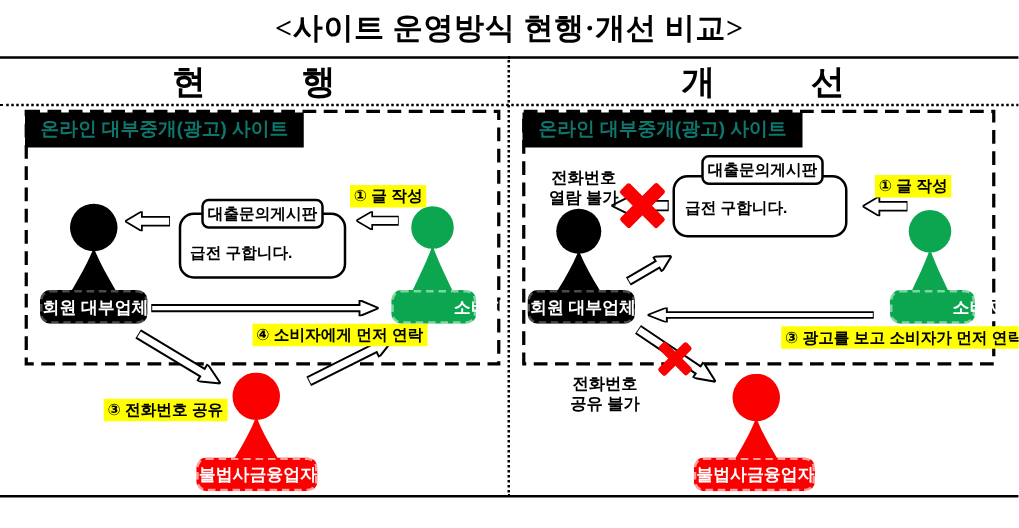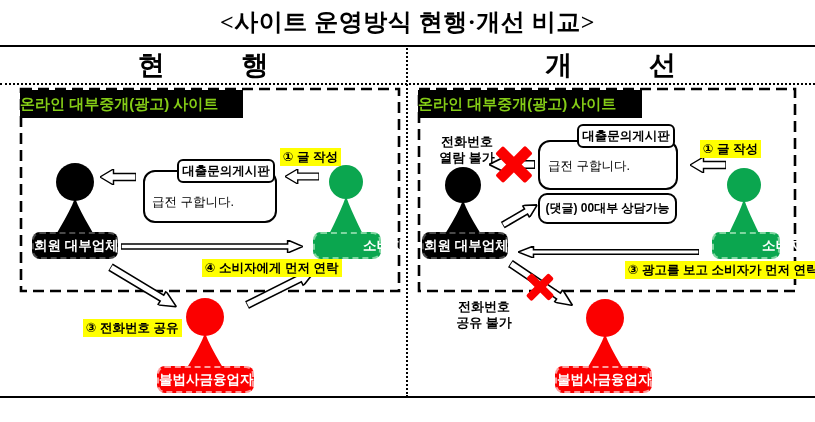--- a/index.html
+++ b/index.html
@@ -16,30 +16,30 @@
   .divider-v{position:absolute;left:406px;top:45px;height:352px;width:0;border-left:2px dotted #000;}
 
   .col-header{position:absolute;top:48px;height:34px;line-height:34px;text-align:center;
               font-family:"Liberation Serif","DejaVu Serif",serif;font-weight:bold;font-size:27px;
               word-spacing:70px;white-space:pre;}
   .col-header.left{left:0;width:406px;}
   .col-header.right{left:406px;width:409px;}
 
   .panel{position:absolute;}
 
-  .banner{position:absolute;height:28px;line-height:28px;background:#000;color:#84cc16;
-          font-weight:bold;font-size:15px;text-align:left;white-space:nowrap;}
+  .banner{position:absolute;height:28px;line-height:28px;background:#000;color:#0f766e;
+          font-weight:bold;font-size:15px;text-align:center;white-space:nowrap;}
 
   .ylabel{position:absolute;background:var(--c-yellow,#ffff00);color:#000;font-weight:bold;
           font-size:12.5px;line-height:16px;padding:1px 3px;white-space:nowrap;z-index:5;}
 
   .board{position:absolute;background:#fff;border:2px solid #000;border-radius:12px;z-index:1;}
   .board-tab{position:absolute;background:#fff;border:2px solid #000;border-radius:6px;z-index:2;
-             font-weight:bold;font-size:12.5px;text-align:center;line-height:20px;white-space:nowrap;margin-left:16px;}
-  .board-post{position:absolute;font-weight:normal;font-size:12.5px;white-space:nowrap;z-index:3;}
+             font-weight:bold;font-size:12.5px;text-align:center;line-height:20px;white-space:nowrap;}
+  .board-post{position:absolute;font-weight:bold;font-size:12.5px;white-space:nowrap;z-index:3;}
   .comment-box{position:absolute;background:#fff;border:2px solid #000;border-radius:9px;z-index:1;
                font-weight:bold;font-size:12px;text-align:center;white-space:nowrap;}
 
   .figure{position:absolute;}
   .figure svg{display:block;width:100%;height:100%;}
   .fig-black{color:#000;}
   .fig-green{color:var(--c-green,#0ba64f);}
   .fig-red{color:var(--c-red,#fb0000);}
 
   .actor-label{position:absolute;height:27px;line-height:23px;border-radius:8px;color:#fff;
@@ -159,21 +159,20 @@
       </svg>
   </div>
   <div class="xmark" style="left:496px;top:146px;width:36px;height:36px;">
       <i class="b1"></i>
       <i class="b2"></i>
     </div>
 
   <div class="board" style="left:538px;top:140px;width:140px;height:50px;"></div>
   <div class="board-tab" style="left:561px;top:124px;width:98px;height:24px;">대출문의게시판</div>
   <div class="board-post" style="left:548px;top:158px;">급전 구합니다.</div>
-  <div class="comment-box" style="left:538px;top:193px;width:139px;height:31px;line-height:27px;">(댓글) 00대부 상담가능</div>
 
   <div class="ylabel" style="left:700px;top:140px;">① 글 작성</div>
   <div class="arrow" style="left:690px;top:157px;width:36px;height:16px;">
     <svg viewBox="0 0 40 18" preserveAspectRatio="none">
         <polygon points="0,9 15,0 15,5 40,5 40,13 15,13 15,18"></polygon>
       </svg>
   </div>
 
   <div class="figure fig-black" style="left:420px;top:166px;width:86px;height:92px;">
     <svg viewBox="0 0 86 92">

